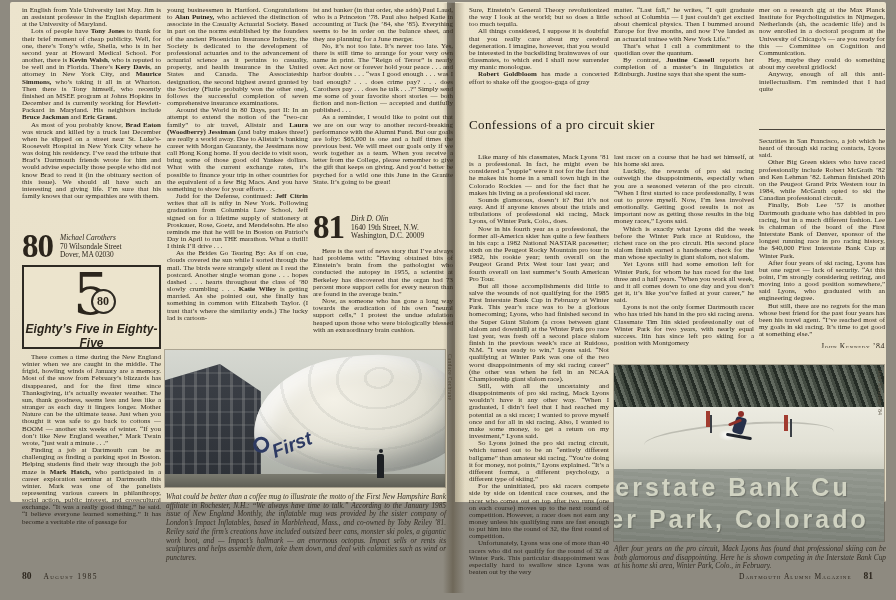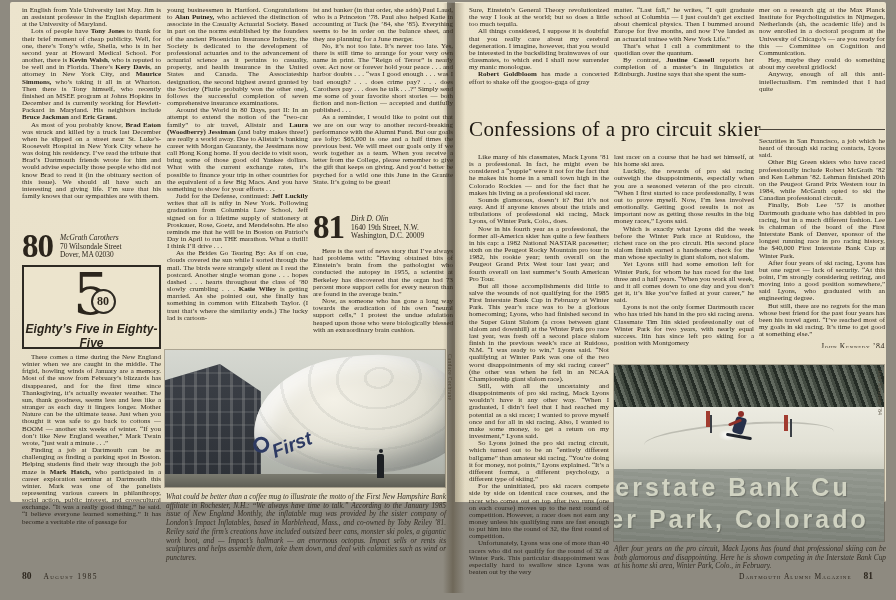--- a/index.html
+++ b/index.html
@@ -73,21 +73,21 @@
   #skier-photo .spray { position:absolute; left:104px; top:64px; width:20px; height:12px; border-radius:50%; background:radial-gradient(ellipse,#ffffff 0%,rgba(255,255,255,0) 70%); }
   #skier-photo .banner { position:absolute; left:0; bottom:0; width:100%; height:72px;
       background:linear-gradient(180deg,#92978e 0%,#868b82 55%,#7b8077 100%); }
   #skier-photo .banner-tex { position:absolute; inset:0; opacity:.5;
       background:repeating-linear-gradient(4deg, rgba(255,255,255,.10) 0 3px, transparent 3px 7px); }
   .banner-line { position:absolute; white-space:nowrap; font-family:"Liberation Sans",sans-serif; font-weight:bold;
       color:#d9dbc9; opacity:.9; font-size:25px; letter-spacing:3px; text-shadow:1px 1px 1px rgba(60,60,55,.4); }
   #banner-l1 { left:-10px; top:4px; }
   #banner-l2 { left:-16px; top:36px; }
 
-  .headline { position:absolute; font-size:21px; letter-spacing:.4px; color:#1f1a13; white-space:nowrap; }
+  .headline { position:absolute; font-size:13px; letter-spacing:.4px; color:#1f1a13; white-space:nowrap; }
   .rule { position:absolute; height:1px; background:#4b453b; }
 
   .byline { text-align:right; font-variant:small-caps; letter-spacing:.6px; font-size:7.8px; margin-top:5px; text-indent:0 !important; }
 
   .footer { position:absolute; font-size:7px; color:#2b251c; }
   .footer .pg { font-weight:bold; font-size:9.5px; }
   .footer .lbl { font-variant:small-caps; letter-spacing:1.4px; margin-left:12px; font-size:7.5px; }
   #footer-right { text-align:right; }
   #footer-right .lbl { margin-left:17px; margin-right:12px; letter-spacing:1px; }
 </style>
@@ -100,21 +100,21 @@
 
     <div class="col" style="left:12px; top:5px; width:139px; height:231px;">
       <p class="cont">in English from Yale University last May. Jim is an assistant professor in the English department at the University of Maryland.</p>
       <p>Lots of people have <b>Tony Jones</b> to thank for their brief moment of cheap publicity. Well, for one, there’s Tony’s wife, Sheila, who is in her second year at Howard Medical School. For another, there is <b>Kevin Walsh</b>, who is reputed to be well and in Florida. There’s <b>Kery Davis</b>, an attorney in New York City, and <b>Maurice Simmons,</b> who’s taking it all in at Wharton. Then there is Tony himself, who recently finished an MSEE program at Johns Hopkins in December and is currently working for Hewlett-Packard in Maryland. His neighbors include <b>Bruce Jackman</b> and <b>Eric Grant.</b></p>
       <p>As most of you probably know, <b>Brad Eaton</b> was struck and killed by a truck last December when he slipped on a street near St. Luke’s-Roosevelt Hospital in New York City where he was doing his residency. I’ve read the tribute that Brad’s Dartmouth friends wrote for him and would advise especially those people who did not know Brad to read it (in the obituary section of this issue). We should all have such an interesting and giving life. I’m sure that his family knows that our sympathies are with them.</p>
     </div>
 
     <div class="class-head" style="left:12px; top:231px; width:139px;">
       <div class="class-num">80</div>
       <div class="class-info">
-        <div class="sec">McGrath Carothers</div>
+        <div class="sec">Michael Carothers</div>
         <div>70 Wilsondale Street</div>
         <div>Dover, MA 02030</div>
       </div>
     </div>
 
     <div class="logo-box" style="left:12px; top:263px; width:139px; height:84px;">
       <div class="emblem">
         <span class="five">5</span>
         <span class="circ80">80</span>
       </div>
@@ -123,21 +123,21 @@
     </div>
 
     <div class="col" style="left:12px; top:352px; width:139px; height:203px;">
       <p>There comes a time during the New England winter when we are caught in the middle. The frigid, howling winds of January are a memory. Most of the snow from February’s blizzards has disappeared, and for the first time since Thanksgiving, it’s actually sweater weather. The sun, thank goodness, seems less and less like a stranger as each day it lingers longer. Mother Nature can be the ultimate tease. Just when you thought it was safe to go back to cottons — BOOM — another six weeks of winter. “If you don’t like New England weather,” Mark Twain wrote, “just wait a minute . . .”</p>
       <p>Finding a job at Dartmouth can be as challenging as finding a parking spot in Boston. Helping students find their way through the job maze is <b>Mark Hatch,</b> who participated in a career exploration seminar at Dartmouth this winter. Mark was one of the panelists representing various careers in philanthropy, social action, public interest, and crosscultural exchange. “It was a really good thing,” he said. “I believe everyone learned something.” It has become a veritable rite of passage for</p>
     </div>
 
     <div class="col" style="left:157px; top:5px; width:141px; height:340px;">
       <p class="cont">young businessmen in Hartford. Congratulations to <b>Alan Putney,</b> who achieved the distinction of associate in the Casualty Actuarial Society. Based in part on the norms established by the founders of the ancient Phoenician Insurance Industry, the Society is dedicated to the development of professional actuaries and to the advancement of actuarial science as it pertains to casualty, property, and health insurance in the United States and Canada. The Associateship designation, the second highest award granted by the Society (Flutie probably won the other one), follows the successful completion of seven comprehensive insurance examinations.</p>
       <p>Around the World in 80 Days, part II: In an attempt to extend the notion of the “two-car family” to air travel, Alistair and <b>Laura (Woodberry) Jessiman</b> (and baby makes three!) are really a world away. Due to Alistair’s banking career with Morgan Guaranty, the Jessimans now call Hong Kong home. If you decide to visit soon, bring some of those good old Yankee dollars. What with the current exchange rates, it’s possible to finance your trip in other countries for the equivalent of a few Big Macs. And you have something to show for your efforts . . .</p>
-      <p>Judd for the Defense, continued: <b>Jeff Luckily</b> writes that all is nifty in New York. Following graduation from Columbia Law School, Jeff signed on for a lifetime supply of stationery at Proskauer, Rose, Goetz, and Mendelsohn. He also reminds me that he will be in Boston on Patriot’s Day in April to run THE marathon. What a thrill! I think I’ll drive . . .</p>
+      <p>Judd for the Defense, continued: <b>Jeff Citrin</b> writes that all is nifty in New York. Following graduation from Columbia Law School, Jeff signed on for a lifetime supply of stationery at Proskauer, Rose, Goetz, and Mendelsohn. He also reminds me that he will be in Boston on Patriot’s Day in April to run THE marathon. What a thrill! I think I’ll drive . . .</p>
       <p>As the Brides Go Tearing By: As if on cue, clouds covered the sun while I sorted through the mail. The birds were strangely silent as I read the postcard. Another single woman gone . . . hopes dashed . . . hearts throughout the class of ’80 slowly crumbling . . . <b>Katie Wiley</b> is getting married. As she pointed out, she finally has something in common with Elizabeth Taylor. (I trust that’s where the similarity ends.) The lucky lad is cartoon-</p>
     </div>
 
     <div class="col" style="left:303px; top:5px; width:140px; height:204px;">
       <p class="cont">ist and banker (in that order, she adds) Paul Laud, who is a Princeton ’78. Paul also helped Katie in accounting at Tuck (he ’84, she ’85). Everything seems to be in order on the balance sheet, and they are planning for a June merger.</p>
       <p>No, it’s not too late. It’s never too late. Yes, there is still time to arrange for your very own name in print. The “Reign of Terror” is nearly over. Act now or forever hold your peace . . . and harbor doubts . . . “was I good enough . . . was I bad enough? . . . does crime pay? . . . does Carothers pay . . . does he talk . . .?” Simply send me some of your favorite short stories — both fiction and non-fiction — accepted and dutifully published . . .</p>
       <p>As a reminder, I would like to point out that we are on our way to another record-breaking performance with the Alumni Fund. But our goals are lofty: $65,000 is one and a half times the previous best. We will meet our goals only if we work together as a team. When you receive a letter from the College, please remember to give the gift that keeps on giving. And you’d better be psyched for a wild one this June in the Granite State. It’s going to be great!</p>
     </div>
 
     <div class="class-head" style="left:303px; top:212px; width:140px;">

